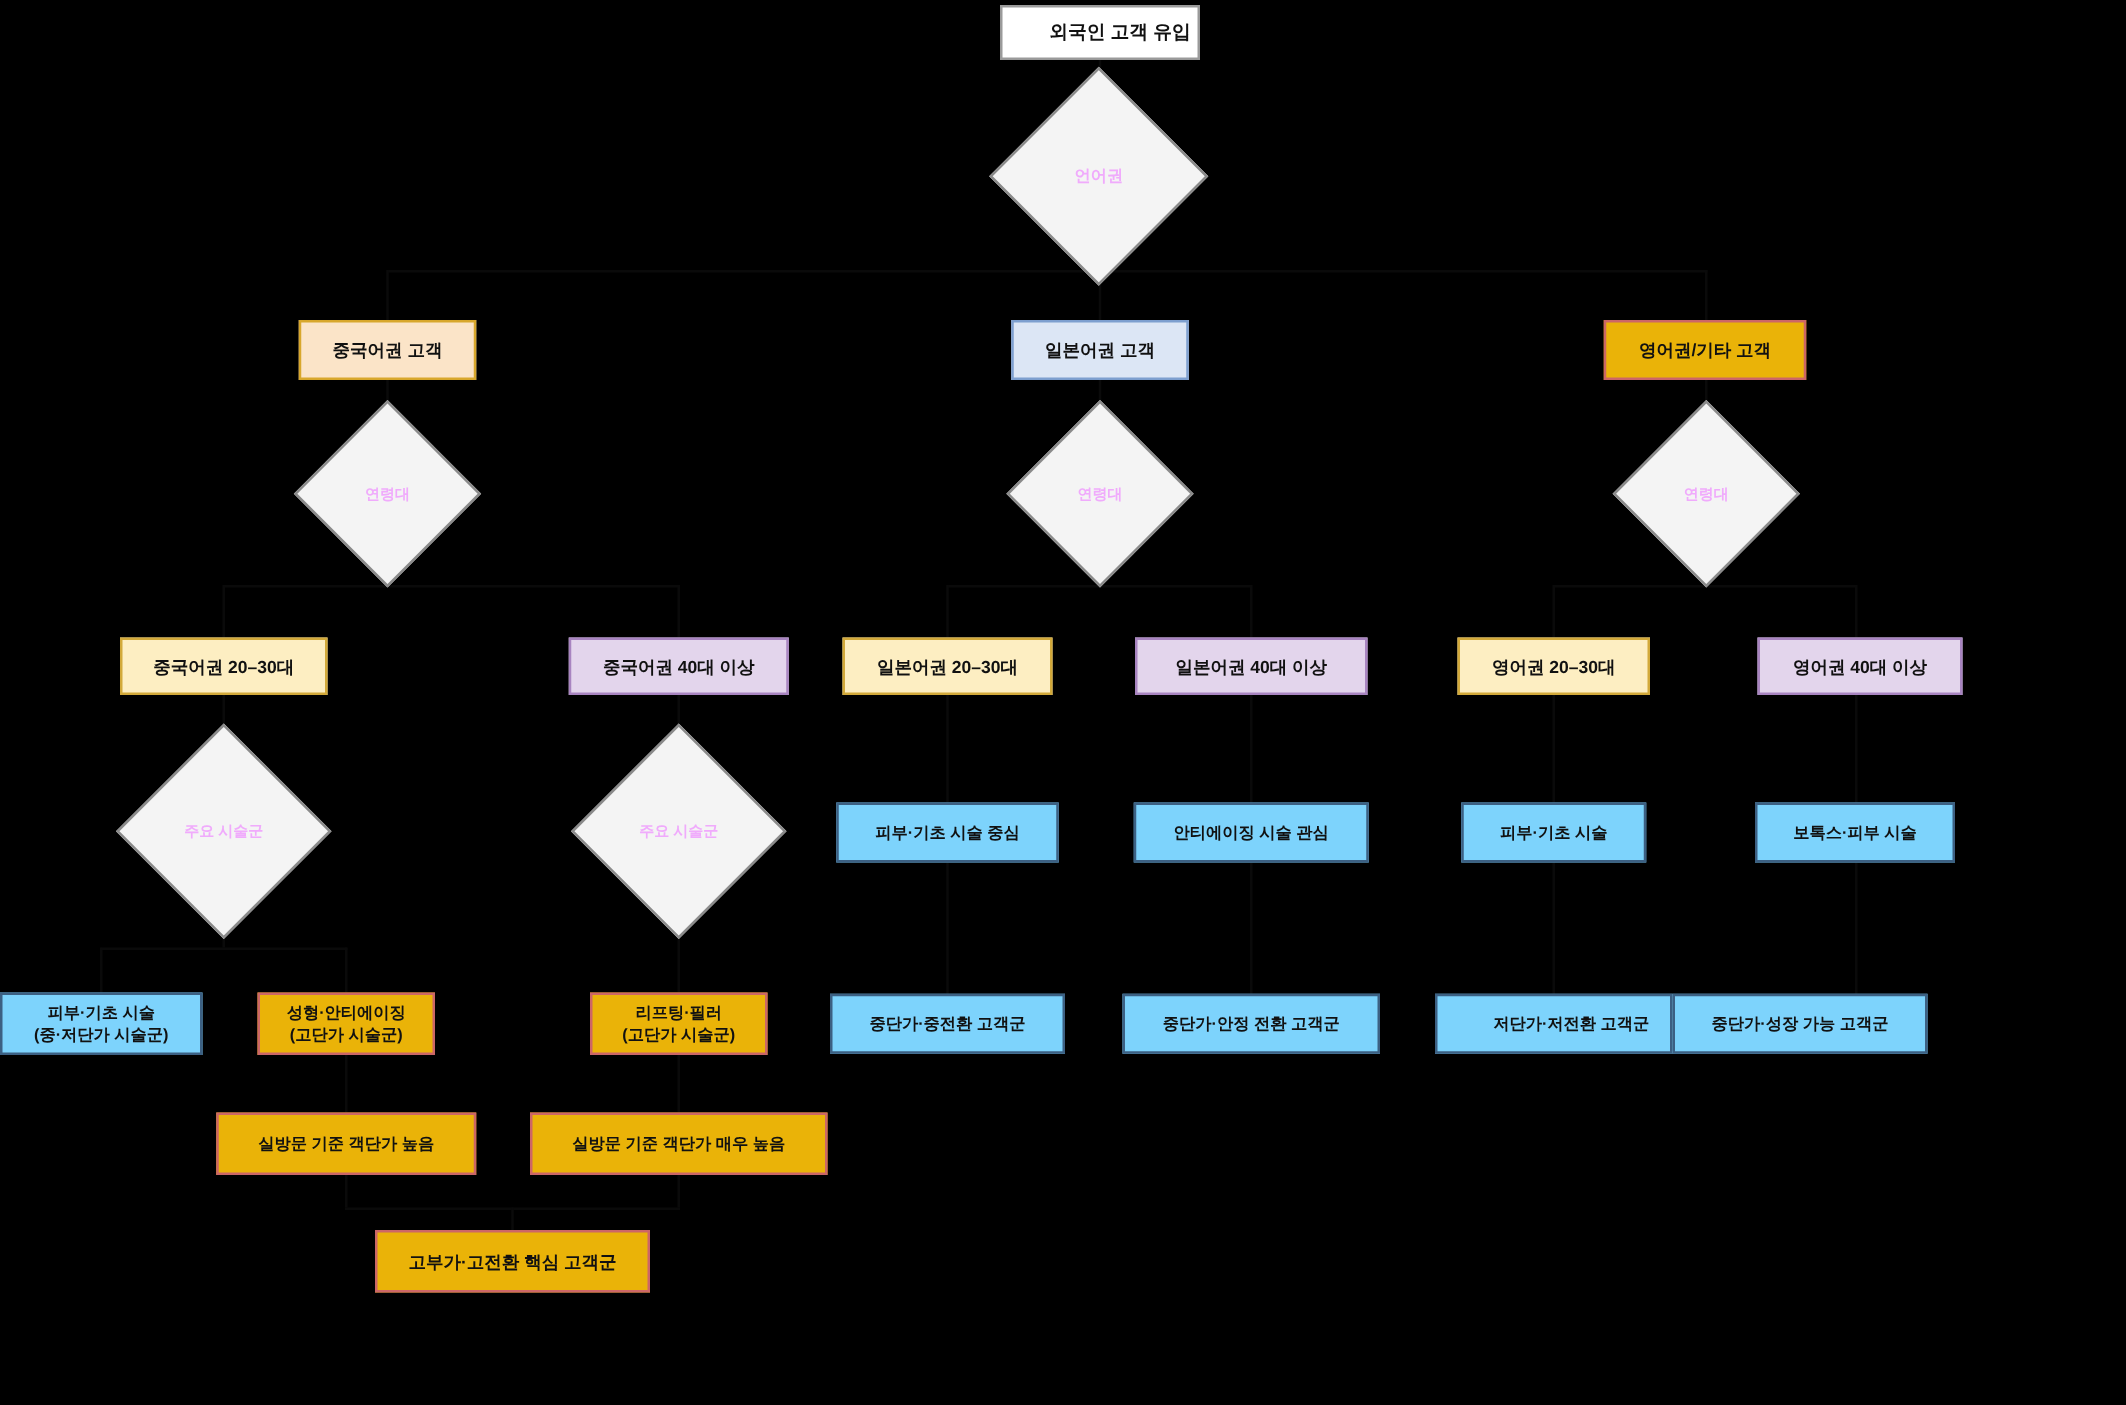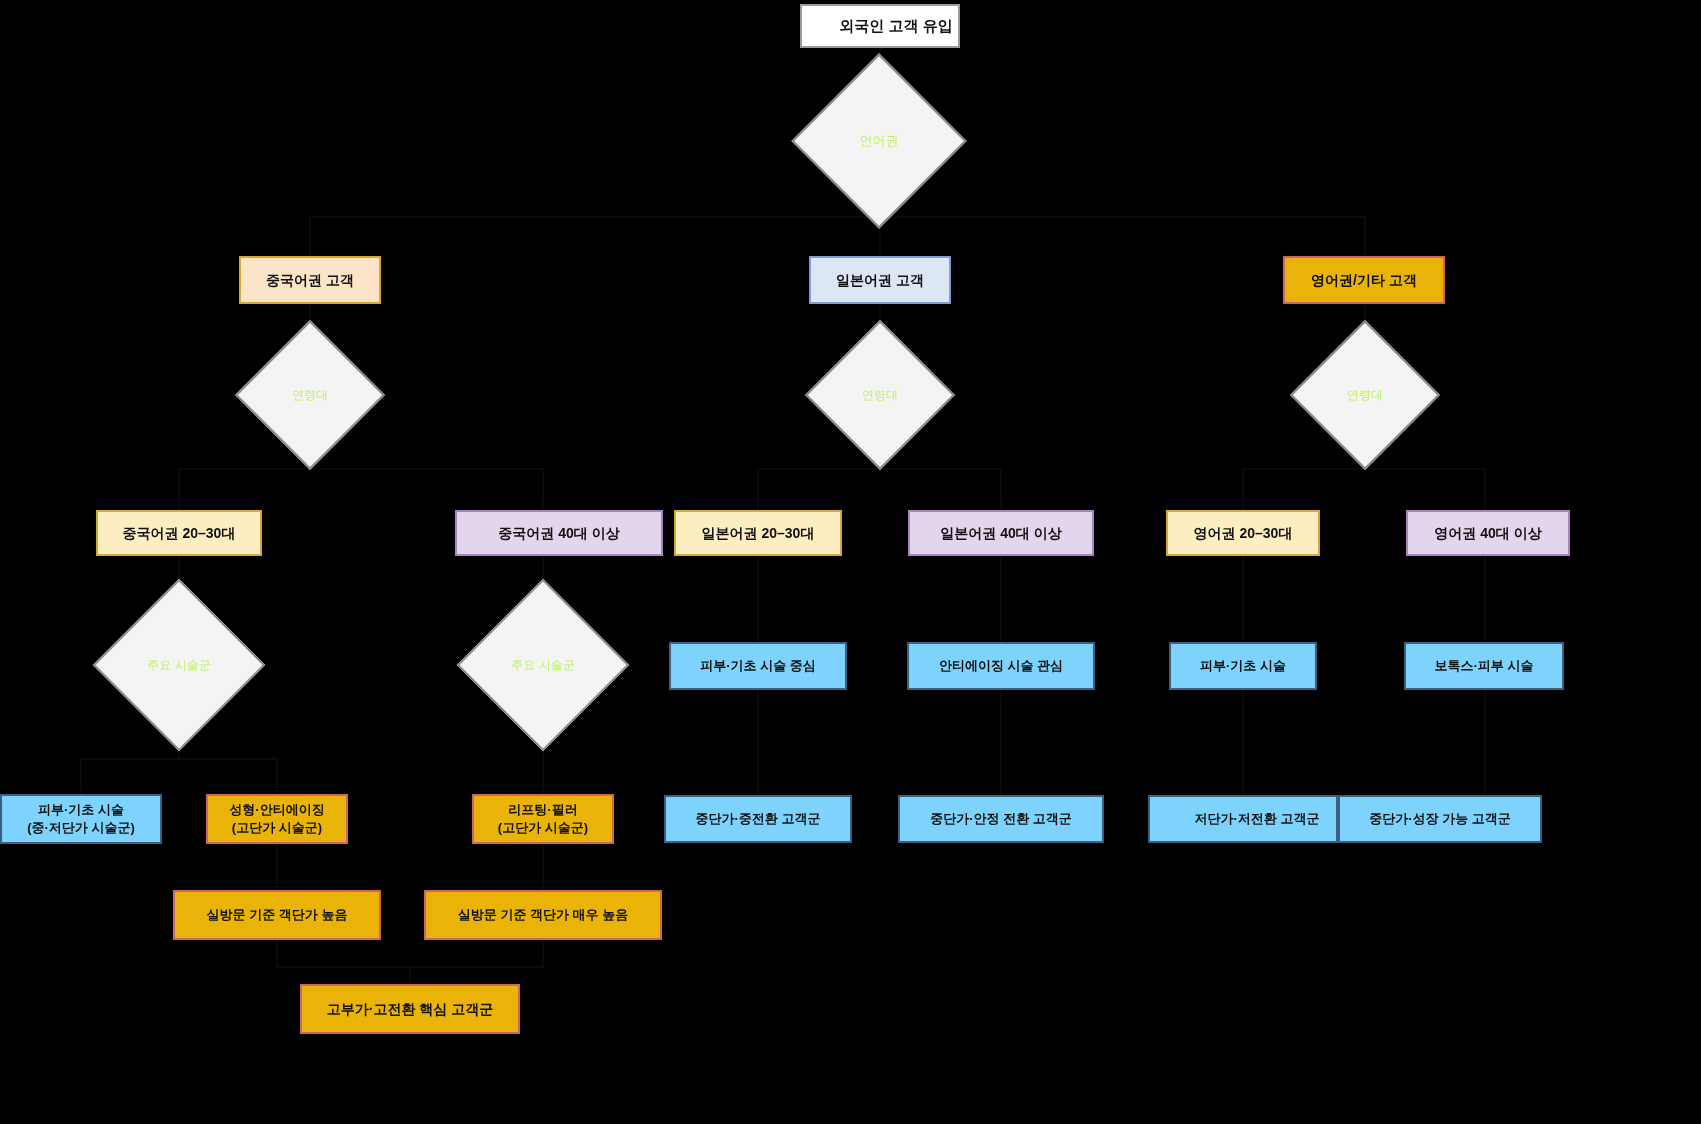--- a/index.html
+++ b/index.html
@@ -50,22 +50,22 @@
   .diamond .dia-shape {
     position: absolute;
     inset: 0;
     background: #f4f4f4;
     border: 2px solid #8a8a8a;
     transform: rotate(45deg);
   }
   .diamond .dia-label {
     position: relative;
     z-index: 2;
-    font-weight: normal;
-    color: #bef264;
+    font-weight: bold;
+    color: #f0abfc;
     text-align: center;
   }
   .edge {
     position: absolute;
     background: #0a0a0a;
   }
 </style>
 </head>
 <body>
 
@@ -157,21 +157,21 @@
 
   <div class="node diamond" style="left:1312px; top:342px; width:106px; height:106px; font-size:12px;">
     <span class="dia-shape"></span>
     <span class="dia-label">연령대</span>
   </div>
 
   <div class="node rect v-yellow" style="left:96px; top:510px; width:166px; height:46px; font-size:14px;">
     <span>중국어권 20–30대</span>
   </div>
 
-  <div class="node rect v-purple" style="left:455px; top:510px; width:208px; height:46px; font-size:14px;">
+  <div class="node rect v-purple" style="left:455px; top:510px; width:176px; height:46px; font-size:14px;">
     <span>중국어권 40대 이상</span>
   </div>
 
   <div class="node rect v-yellow" style="left:674px; top:510px; width:168px; height:46px; font-size:14px;">
     <span>일본어권 20–30대</span>
   </div>
 
   <div class="node rect v-purple" style="left:908px; top:510px; width:186px; height:46px; font-size:14px;">
     <span>일본어권 40대 이상</span>
   </div>

